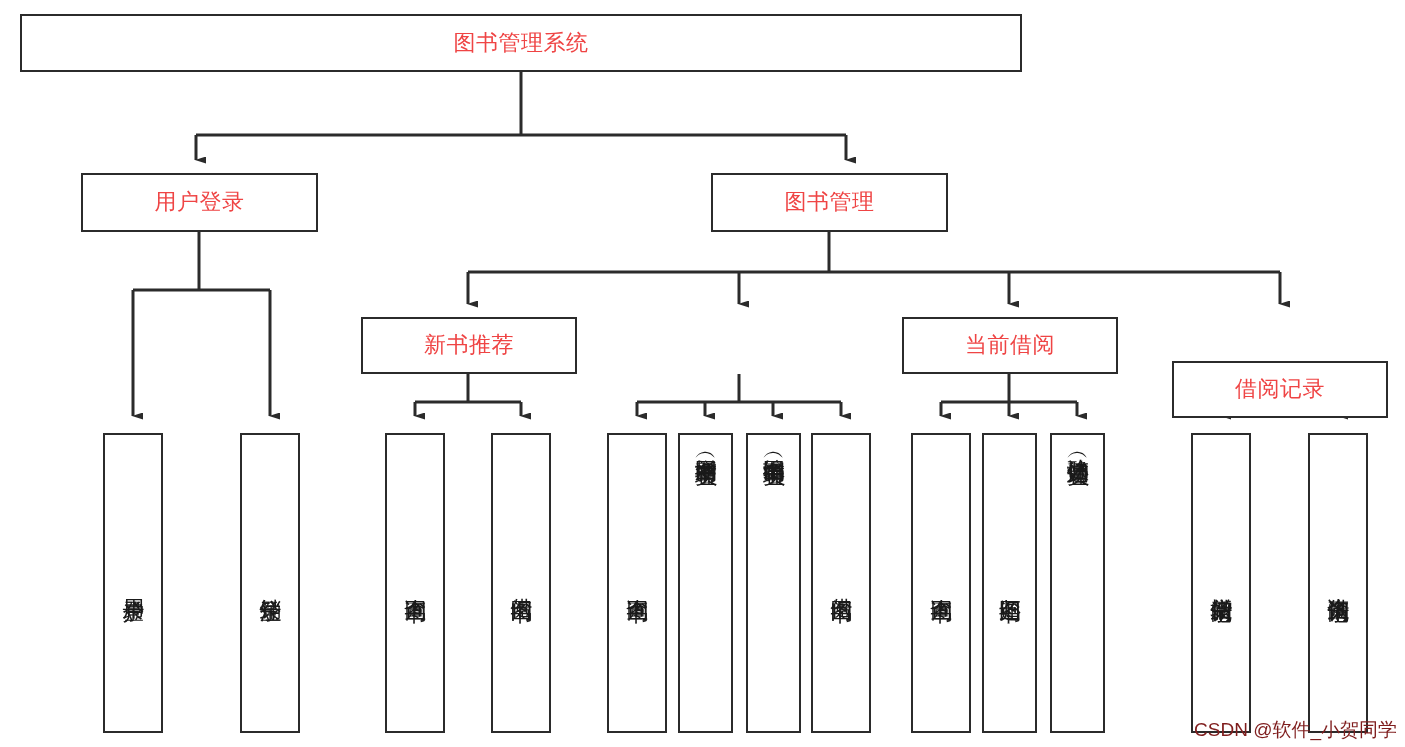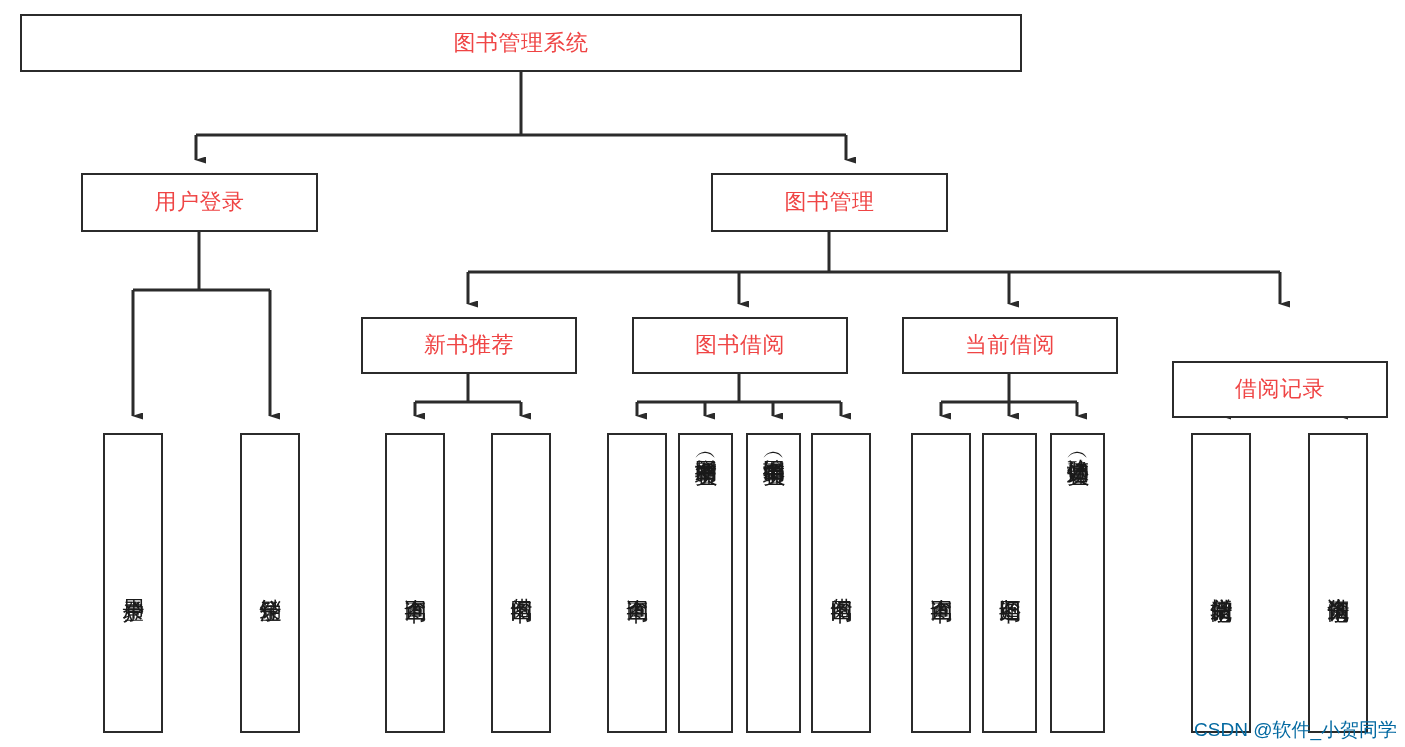--- a/index.html
+++ b/index.html
@@ -57,21 +57,21 @@
   }
   .leaf-box.centered {
     align-items: center;
     padding-top: 0;
   }
   #watermark {
     position: absolute;
     right: 8px;
     bottom: 4px;
     font-size: 19px;
-    color: #0369a1;
+    color: #7f1d1d;
     white-space: nowrap;
     pointer-events: none;
   }
 </style>
 </head>
 <body>
 
 <div id="diagram-root">
 
   <svg id="diagram-svg" viewBox="0 0 1405 747">
@@ -133,23 +133,20 @@
   </div>
 
   <div class="node-box" style="left:711px; top:173px; width:237px; height:59px;">
     <span class="node-label-h">图书管理</span>
   </div>
 
   <div class="node-box" style="left:361px; top:317px; width:216px; height:57px;">
     <span class="node-label-h">新书推荐</span>
   </div>
 
-  <div class="node-box" style="left:632px; top:317px; width:216px; height:57px;">
-    <span class="node-label-h">图书借阅</span>
-  </div>
 
   <div class="node-box" style="left:902px; top:317px; width:216px; height:57px;">
     <span class="node-label-h">当前借阅</span>
   </div>
 
   <div class="node-box" style="left:1172px; top:317px; width:216px; height:57px;margin-top:44px;">
     <span class="node-label-h">借阅记录</span>
   </div>
 
   <div class="node-box leaf-box centered" style="left:103px; top:433px; width:60px; height:300px;">

